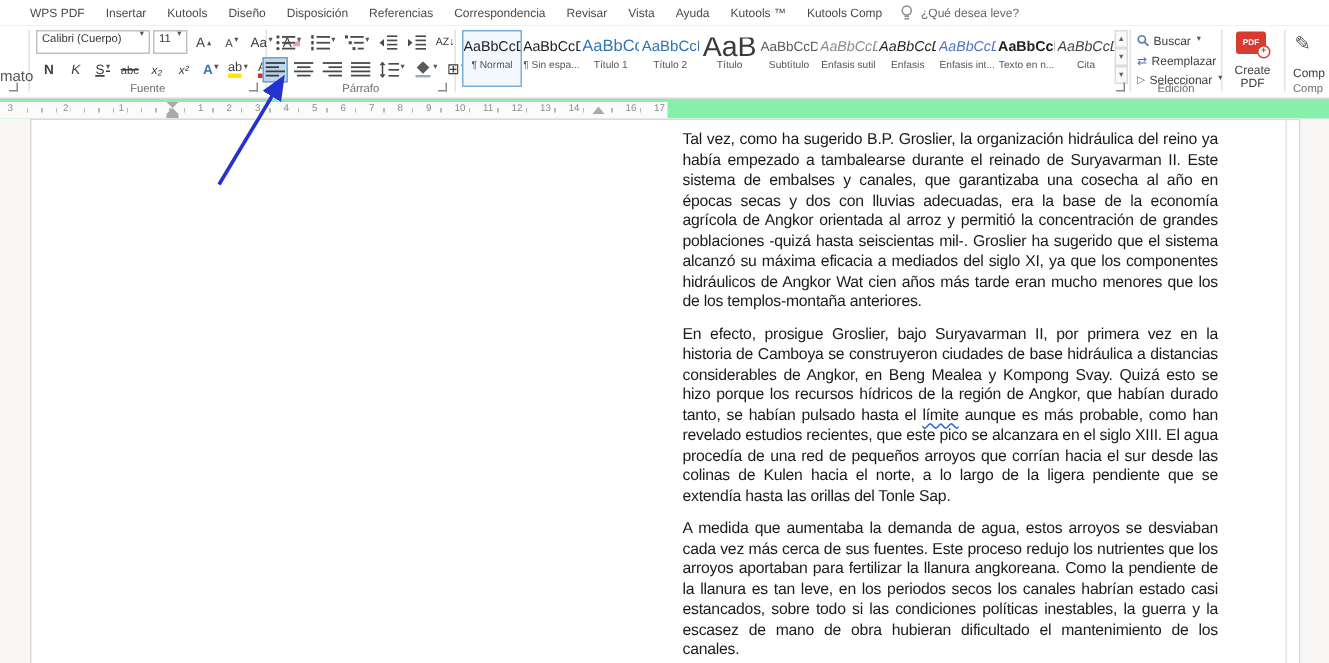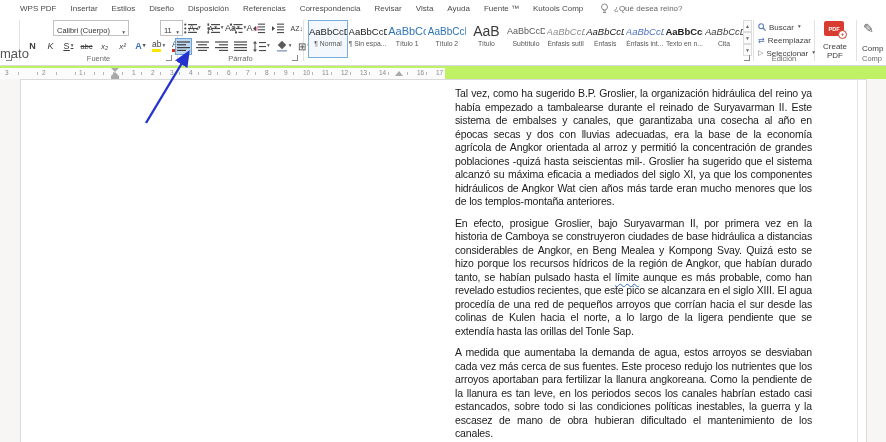--- a/index.html
+++ b/index.html
@@ -1,55 +1,55 @@
 <!DOCTYPE html>
 <html><head>
 <meta charset="utf-8">
 <style>
   html,body{margin:0;padding:0;background:#fff;}
-  #app{position:relative;width:886px;height:442px;overflow:hidden;background:#bef264;
+  #app{position:relative;width:886px;height:442px;overflow:hidden;background:#86efac;
        font-family:"Liberation Sans",sans-serif;color:#444;-webkit-font-smoothing:antialiased;}
   
   #tabs-row{position:absolute;top:0;left:0;right:0;height:17px;display:flex;align-items:center;
             padding-left:20px;gap:14px;background:#fff;font-size:8px;color:#4a4a4a;white-space:nowrap;}
   .tab{cursor:default;}
   #tellme{position:absolute;left:600px;top:0;height:17px;display:flex;align-items:center;gap:5px;
           font-size:8px;color:#666;}
   
   #ribbon{position:absolute;top:17px;left:0;right:0;height:48px;background:#fff;
           border-bottom:1px solid #d9d9d9;font-size:8px;}
   .sep{position:absolute;top:3px;bottom:4px;width:1px;background:#e2e2e2;}
   .grp{position:absolute;top:0;bottom:0;}
   .grp-label{position:absolute;bottom:2px;left:0;right:0;text-align:center;font-size:7.5px;color:#6b6b6b;}
   .launcher{position:absolute;right:3px;bottom:4px;width:5px;height:5px;
             border-right:1px solid #8a8a8a;border-bottom:1px solid #8a8a8a;}
   .r1{position:absolute;top:3px;left:2px;display:flex;align-items:center;gap:2px;height:16px;}
   .r2{position:absolute;top:21px;left:2px;display:flex;align-items:center;gap:1px;height:16px;}
-  .combo{display:flex;align-items:flex-end;gap:2px;border:1px solid #c3c1bf;background:#fff;height:14px;
-         padding:0 3px;font-size:7.5px;color:#333;margin-left:29px;}
+  .combo{display:flex;align-items:flex-start;gap:2px;border:1px solid #c3c1bf;background:#fff;height:14px;
+         padding:0 3px;font-size:7.5px;color:#333;}
   .btn{display:inline-flex;align-items:center;justify-content:center;height:15px;min-width:13px;
        padding:0 1px;font-size:9px;color:#3d3d3d;border:1px solid transparent;}
   .btn.sel{background:#bcd7ef;border:1px solid #6da2d4;}
   .caret{font-size:5.5px;color:#555;margin-left:1px;line-height:1;}
   .bold-g{font-weight:bold;} .ital-g{font-style:italic;} .und-g{text-decoration:underline;}
   .strike-g{text-decoration:line-through;font-size:7.5px;}
   .sub-g,.sup-g{font-size:8px;font-style:italic;}
   .fx-g{color:#3f6fc0;font-weight:bold;}
   .bar{display:inline-block;position:relative;font-size:8.5px;line-height:1;padding-bottom:3px;}
   .bar::after{content:"";position:absolute;left:0;right:0;bottom:0;height:3px;}
   .bar-y::after{background:#ffe600;} .bar-r::after{background:#d92b1c;}
   .mini{font-size:7px;color:#3d3d3d;}
   
   .stcell{position:absolute;top:3px;width:38px;height:36px;text-align:center;cursor:default;
           border:1px solid transparent;}
   .stcell.sel{border:1px solid #78aede;background:#f2f8fd;}
   .st-sample{display:block;margin-top:4px;font-size:9.5px;line-height:13px;color:#222;white-space:nowrap;overflow:hidden;}
   .st-name{display:block;margin-top:2px;font-size:6.8px;color:#555;white-space:nowrap;overflow:hidden;}
   .st-h1{color:#2e74b5;font-size:11px;} .st-h2{color:#2e74b5;font-size:10px;}
-  .st-title{color:#3a3a3a;font-size:14px;} .st-sub{color:#5a5a5a;font-size:9px;}
+  .st-title{color:#3a3a3a;font-size:19px;} .st-sub{color:#5a5a5a;font-size:9px;}
   .st-subtle{font-style:italic;color:#8a8a8a;} .st-emph{font-style:italic;color:#222;}
   .st-int{font-style:italic;color:#4f71be;} .st-strong{font-weight:bold;color:#222;}
   .st-quote{font-style:italic;color:#404040;}
   .stscroll{position:absolute;top:3px;width:9px;height:36px;display:flex;flex-direction:column;}
   .stscroll div{flex:1;border:1px solid #dcdcdc;background:#fafafa;font-size:5px;color:#666;
                 display:flex;align-items:center;justify-content:center;}
   
   .edrow{position:absolute;left:2px;display:flex;align-items:center;gap:3px;font-size:8px;color:#3d3d3d;height:12px;}
   
   .pdficon{position:relative;width:20px;height:15px;background:#d83b2f;border-radius:2px;color:#fff;
@@ -86,51 +86,51 @@
 </style>
 </head>
 <body>
 
 <div id="app">
 
   <div id="tabs-row">
     <span id="tabs-list" style="display:flex;gap:14px;">
         <span class="tab">WPS PDF</span>
         <span class="tab">Insertar</span>
-        <span class="tab">Estilos</span>
+        <span class="tab">Kutools</span>
         <span class="tab">Diseño</span>
         <span class="tab">Disposición</span>
         <span class="tab">Referencias</span>
         <span class="tab">Correspondencia</span>
         <span class="tab">Revisar</span>
         <span class="tab">Vista</span>
         <span class="tab">Ayuda</span>
-        <span class="tab">Fuente ™</span>
+        <span class="tab">Kutools ™</span>
         <span class="tab">Kutools Comp</span>
       </span>
   </div>
   <div id="tellme">
     <svg class="ic" width="9" height="11" viewBox="0 0 9 11">
       <circle cx="4.5" cy="4" r="3" fill="none" stroke="#8a8a8a" stroke-width="1"></circle>
       <rect x="3" y="7.4" width="3" height="1" fill="#8a8a8a"></rect>
       <rect x="3" y="9" width="3" height="1" fill="#8a8a8a"></rect>
     </svg>
-    <span>¿Qué desea reino?</span>
+    <span>¿Qué desea leve?</span>
   </div>
 
   <div id="ribbon">
     <div class="sep" style="left:19px"></div>
     <div class="sep" style="left:177px"></div>
     <div class="sep" style="left:303px"></div>
     <div class="sep" style="left:753px"></div>
     <div class="sep" style="left:814px"></div>
     <div class="sep" style="left:856px"></div>
 
     <div class="grp" style="left:0;width:18px">
-      <div style="position:absolute;top:29px;left:0;font-size:13px;color:#555">mato</div>
+      <div style="position:absolute;top:29px;left:0;font-size:10px;color:#555">mato</div>
       <div class="launcher" style="left:6px;right:auto"></div>
     </div>
 
     <div class="grp" style="left:22px;width:153px">
       <div class="r1">
         <span class="combo" style="width:68px">
           <span style="flex:1">Calibri (Cuerpo)</span>
           <span class="caret">▾</span>
         </span>
         <span class="combo" style="width:15px">

